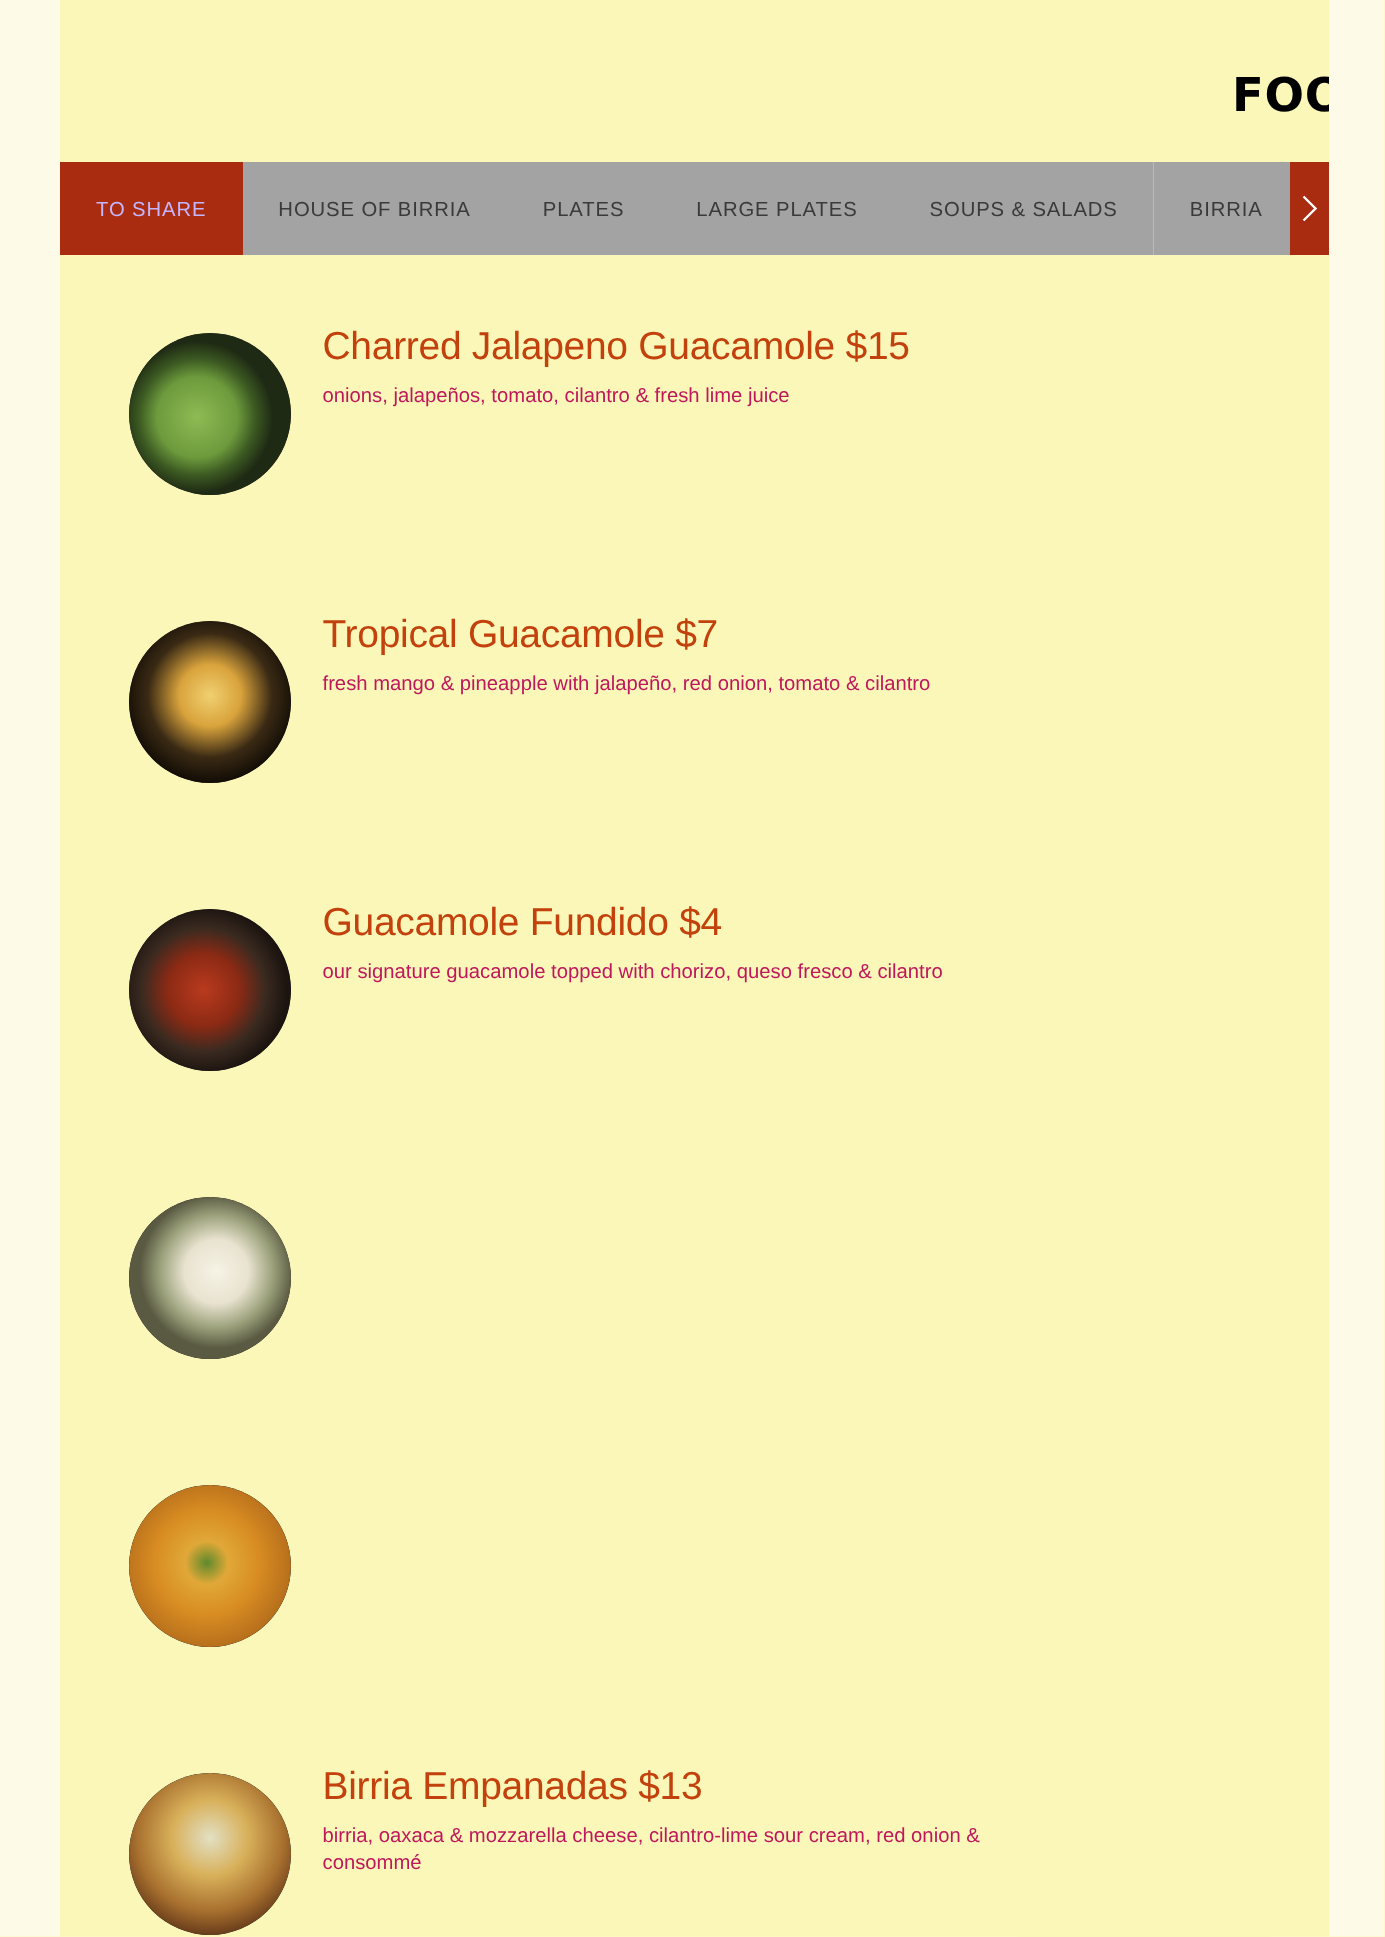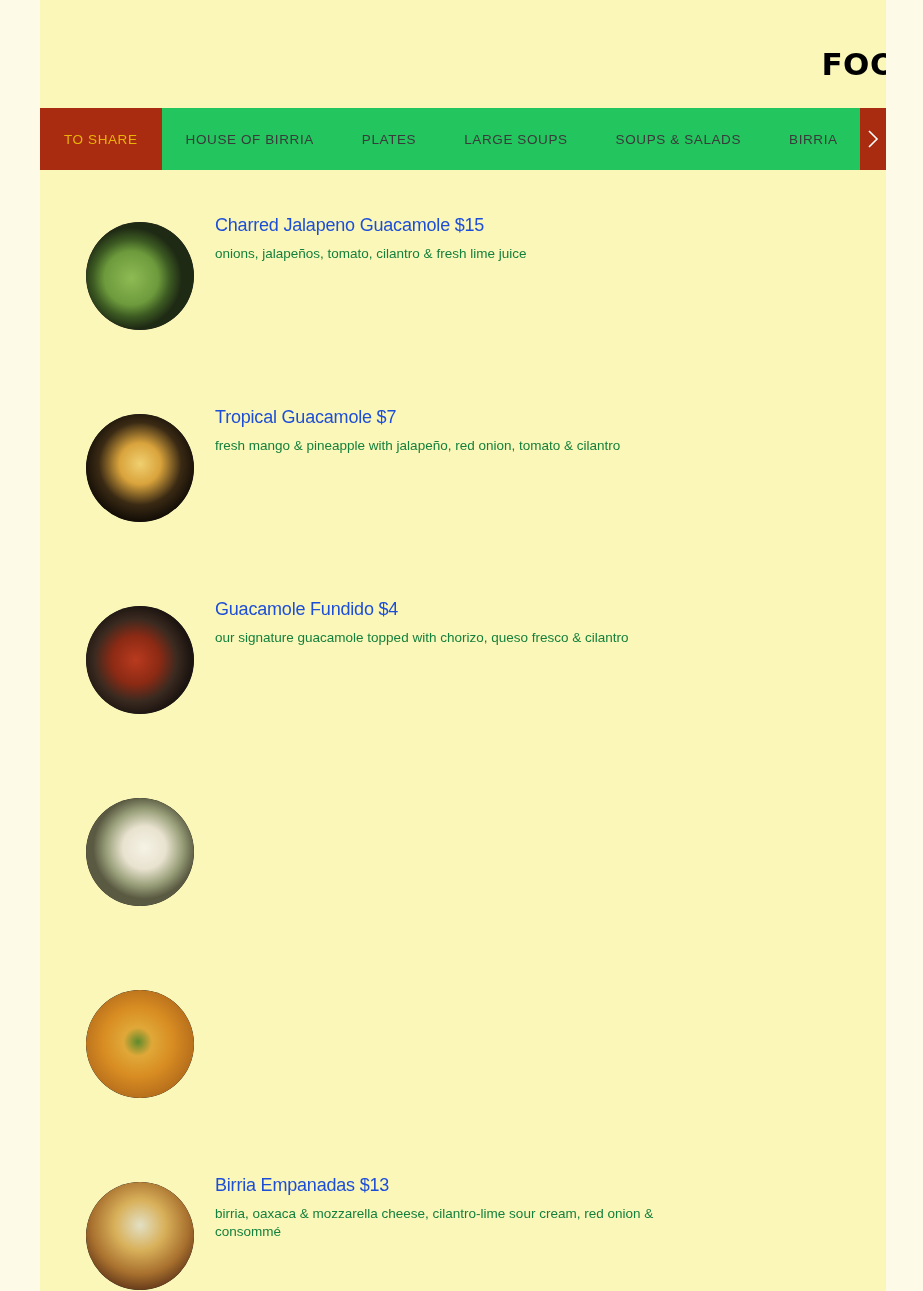--- a/index.html
+++ b/index.html
@@ -60,27 +60,27 @@
   }
   .tab {
     display: flex;
     align-items: center;
     justify-content: center;
     padding: 0 24px;
     font-size: 13.5px;
     letter-spacing: 0.6px;
     color: #3a3a3a;
     white-space: nowrap;
-    background: #22c55e;
+    background: #a3a3a3;
     cursor: pointer;
     font-family: "Liberation Sans", sans-serif;
   }
   .tab.active {
     background: #a92b10;
-    color: #eab308;
+    color: #c4b5fd;
   }
   .tab-arrow {
     position: absolute;
     right: 0;
     top: 0;
     width: 26px;
     height: 62px;
     background: #a92b10;
     display: flex;
     align-items: center;
@@ -112,30 +112,30 @@
   .thumb .inner {
     position: absolute;
     inset: 0;
     border-radius: 50%;
   }
   .item-text {
     padding-left: 21px;
     padding-top: 6px;
   }
   .item-name {
-    font-size: 18px;
-    color: #1d4ed8;
+    font-size: 26px;
+    color: #c2410c;
     font-weight: 400;
     line-height: 1.25;
     letter-spacing: -0.2px;
     font-family: "Liberation Sans", sans-serif;
   }
   .item-desc {
     font-size: 13.5px;
-    color: #15803d;
+    color: #be185d;
     line-height: 1.35;
     margin-top: 8px;
     max-width: 500px;
     font-family: "Liberation Sans", sans-serif;
   }
   .item-desc.wide { max-width: 520px; }
 </style>
 </head>
 <body>
 
@@ -143,21 +143,21 @@
   <div class="edge-left"></div>
   <div class="edge-right"></div>
 
   <h1 class="page-title">FOOD</h1>
 
   <div class="tabbar-wrap">
     <div class="tabbar">
       <div class="tab active">TO SHARE</div>
       <div class="tab">HOUSE OF BIRRIA</div>
       <div class="tab">PLATES</div>
-      <div class="tab">LARGE SOUPS</div>
+      <div class="tab">LARGE PLATES</div>
       <div class="tab">SOUPS &amp; SALADS</div>
       <div class="tab">BIRRIA</div>
       <div class="tab">FO</div>
     </div>
     <div class="tab-arrow">
       <svg width="12" height="18" viewBox="0 0 12 18" aria-hidden="true">
         <path d="M2 1 L10 9 L2 17" fill="none" stroke="#ffffff" stroke-width="1.6"></path>
       </svg>
     </div>
   </div>

